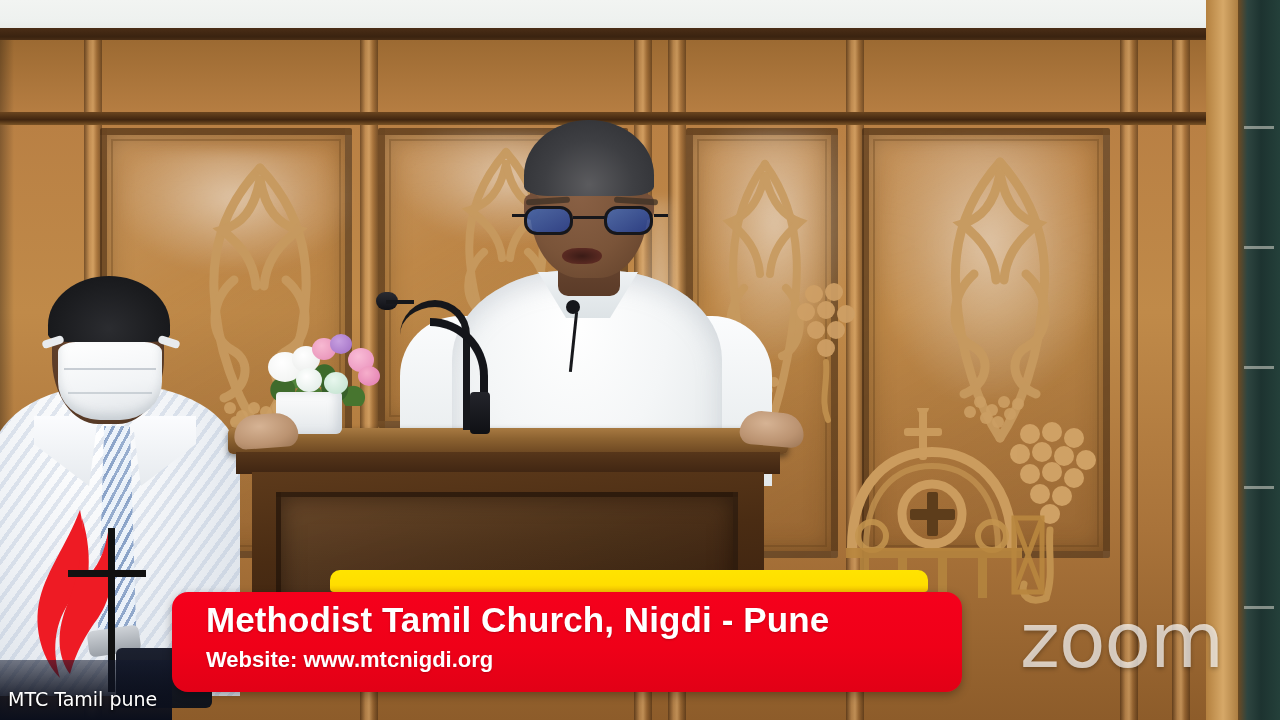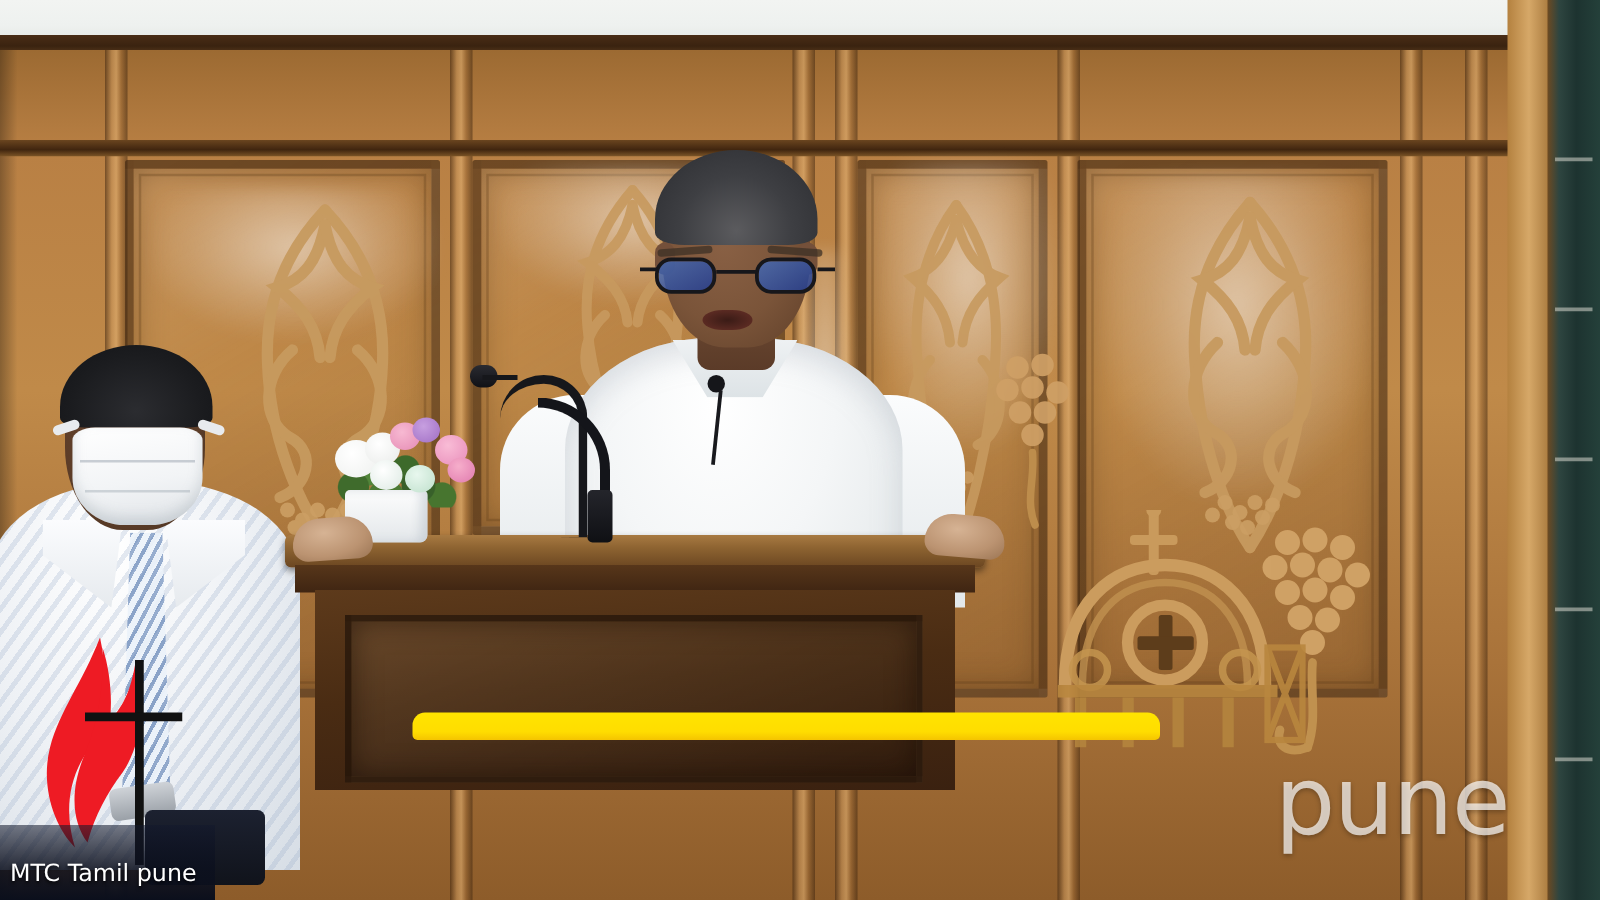--- a/index.html
+++ b/index.html
@@ -601,24 +601,28 @@
   <div class="mic-stem-r"></div>
   <div class="mic-base"></div>
 
   <div class="pulpit-top"></div>
   <div class="pulpit-lip"></div>
   <div class="pulpit-body"></div>
   <div class="pulpit-inset"></div>
   <div class="hand left"></div>
   <div class="hand right"></div>
 
-  <div class="zoom-wm">pune</div>
+  <div class="zoom-wm">zoom</div>
 
   <div class="yellow-bar"></div>
 
+  <div class="red-banner">
+    <div class="banner-title">Methodist Tamil Church, Nigdi - Pune</div>
+    <div class="banner-sub">Website: www.mtcnigdi.org</div>
+  </div>
 
   <div class="logo">
     <svg width="120" height="190" viewBox="0 0 120 190">
 
       <g fill="#ee1b24">
         <path d="M54 8 C40 44 22 66 14 96 C6 128 18 160 34 176
                  C26 150 28 124 42 102 C56 80 62 44 54 8 Z"></path>
         <path d="M56 16 C58 52 50 82 40 106 C30 132 32 156 44 172
                  C50 150 60 132 72 116 C86 96 92 62 82 30
                  C78 54 70 66 62 74 C64 56 62 34 56 16 Z"></path>

